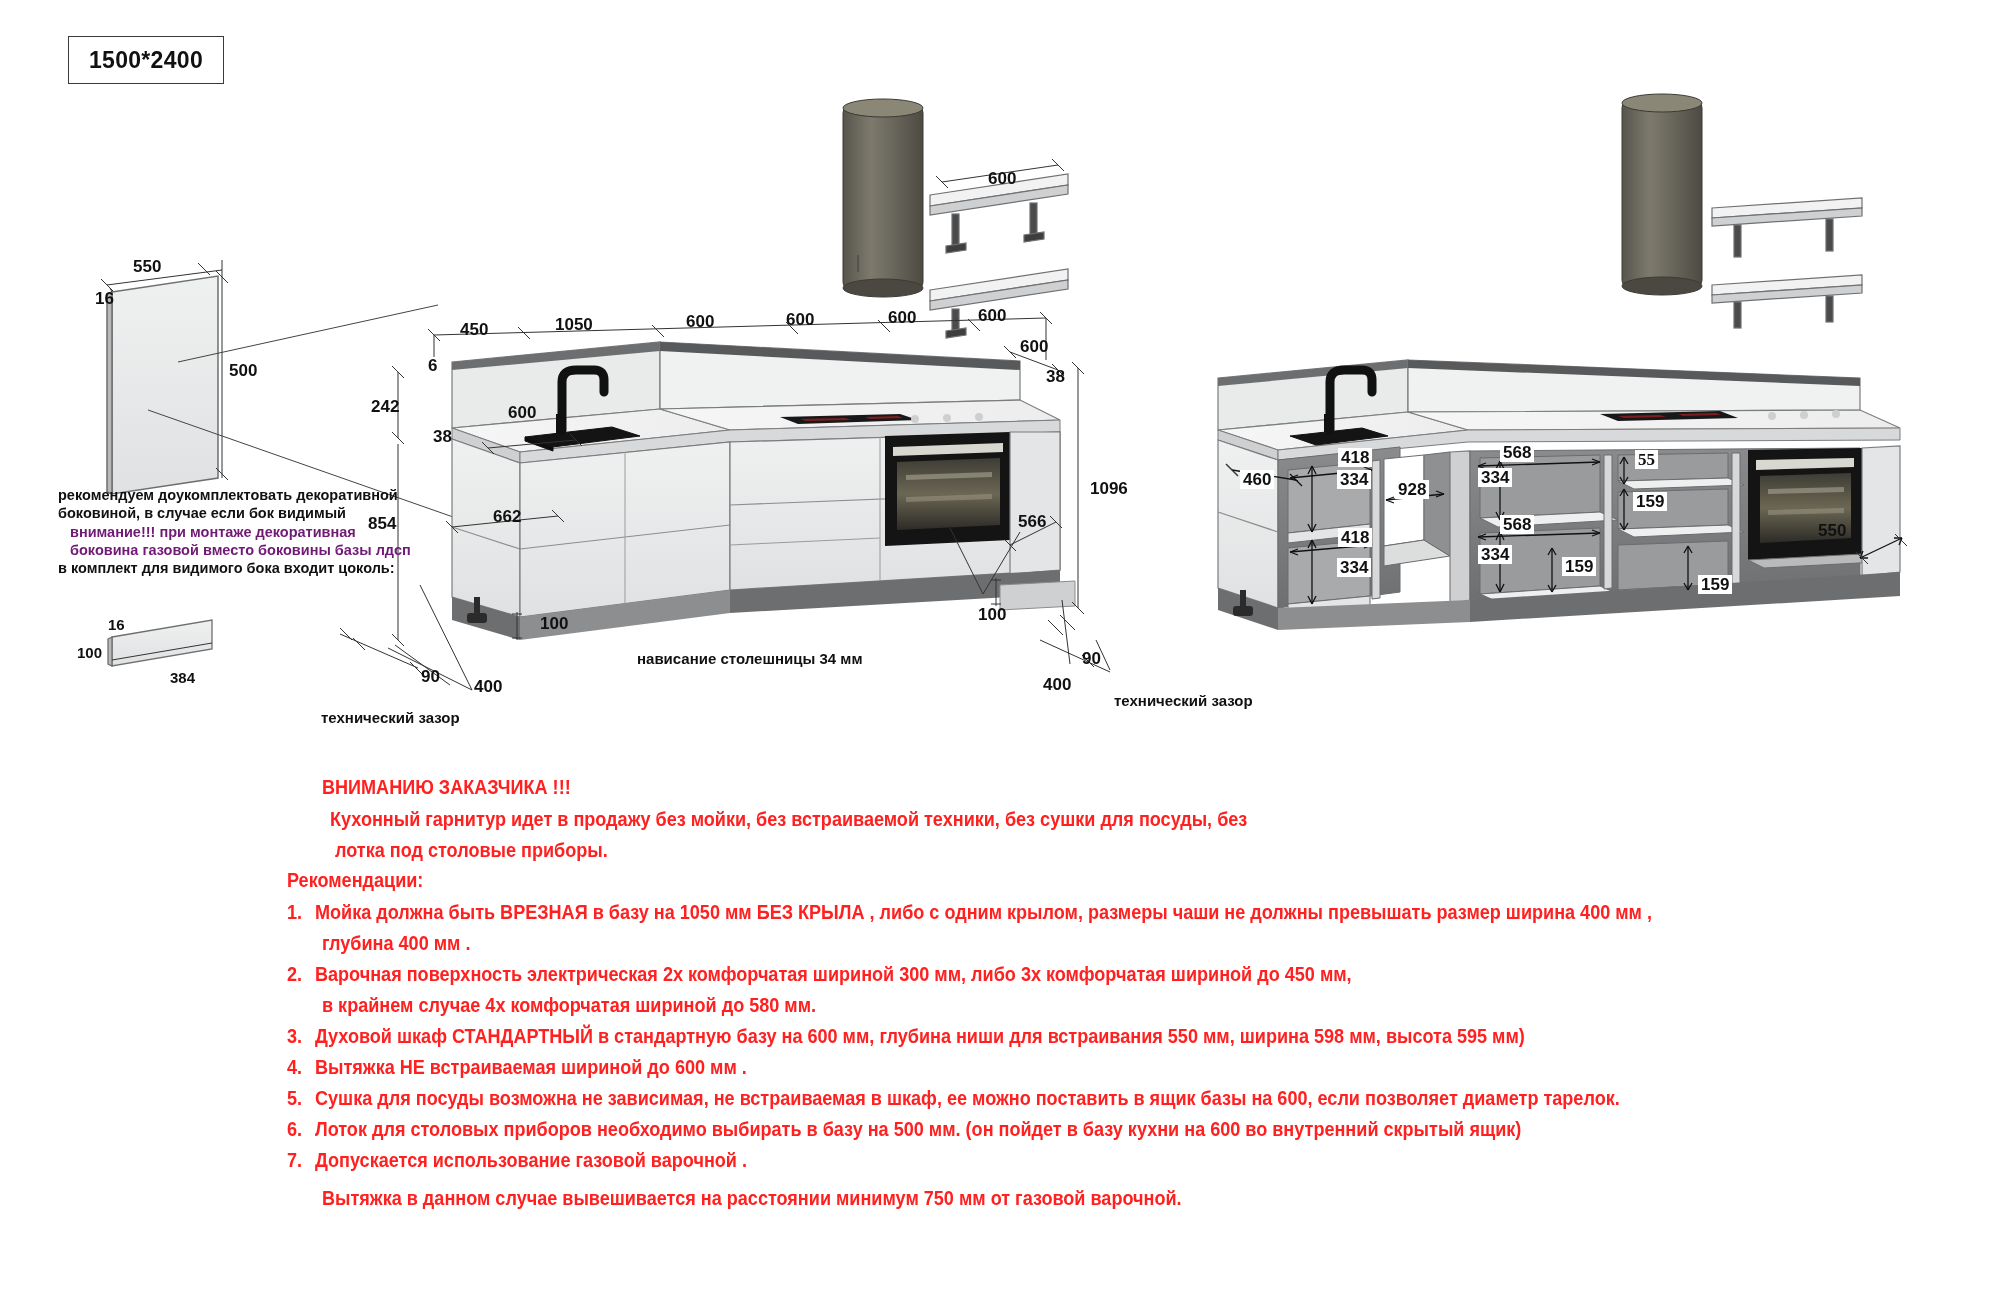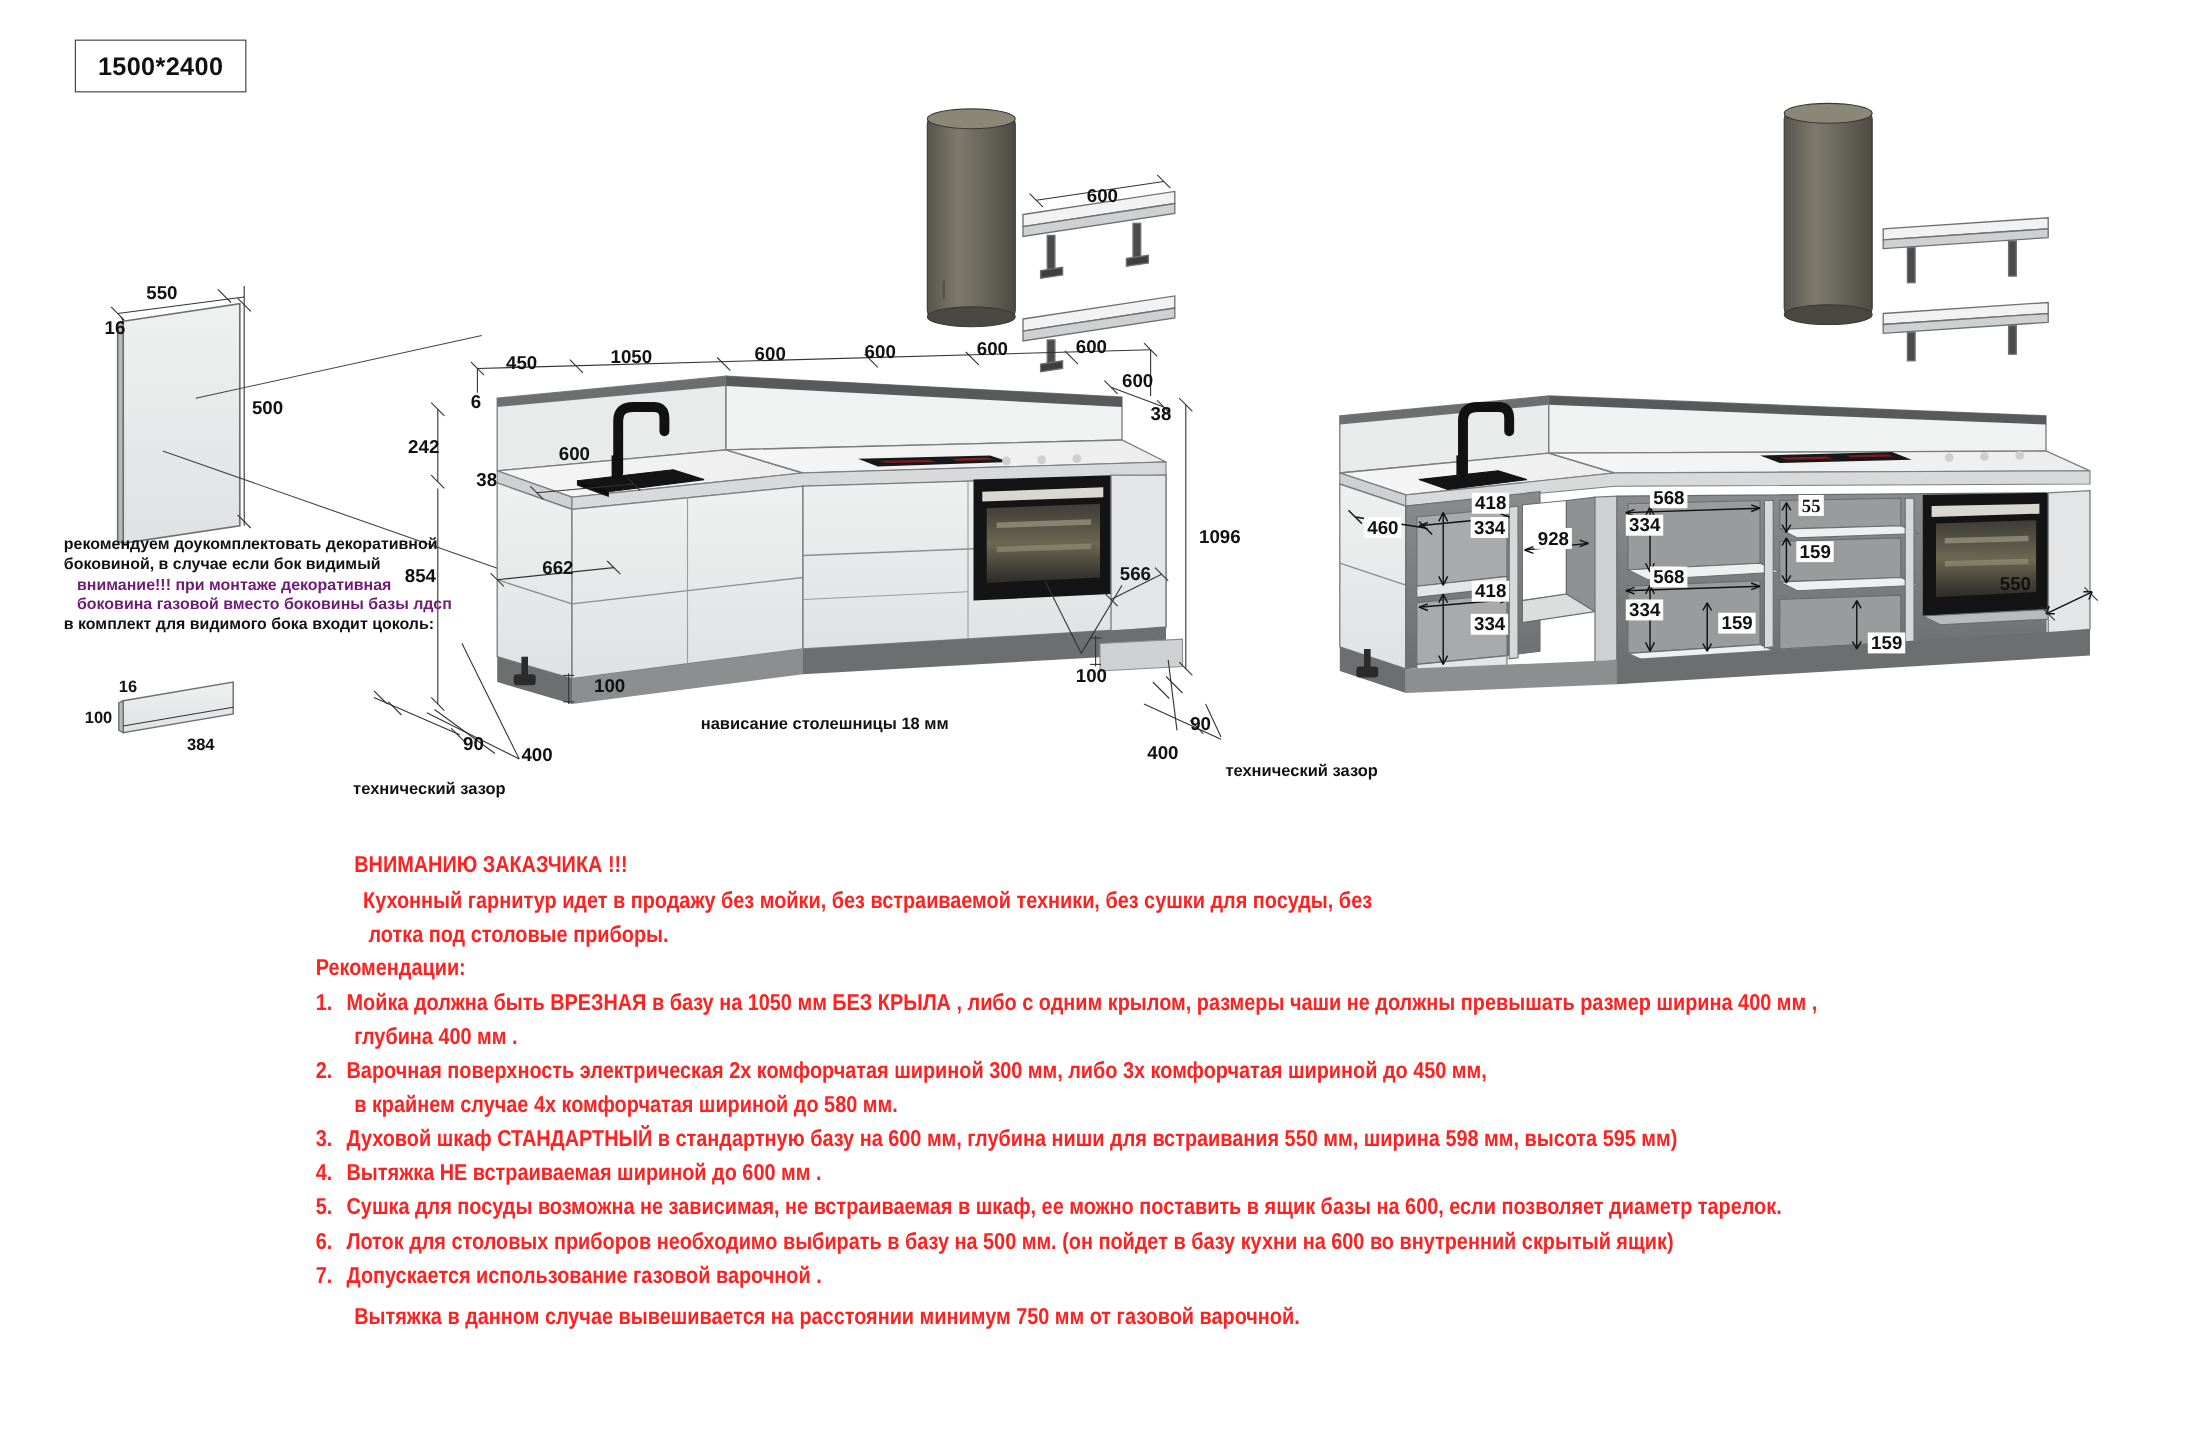--- a/index.html
+++ b/index.html
@@ -516,21 +516,21 @@
   <div class="dim" style="left:988px; top:170px;">600</div>
 
   <div class="dim" style="left:421px; top:668px;">90</div>
   <div class="dim" style="left:474px; top:678px;">400</div>
   <div class="caption" style="left:321px; top:709px;">технический зазор</div>
 
   <div class="dim" style="left:1082px; top:650px;">90</div>
   <div class="dim" style="left:1043px; top:676px;">400</div>
   <div class="caption" style="left:1114px; top:692px;">технический зазор</div>
 
-  <div class="caption" style="left:637px; top:650px;">нависание столешницы 18 мм</div>
+  <div class="caption" style="left:637px; top:650px;">нависание столешницы 34 мм</div>
 
   <div class="dim boxed" style="left:1240px; top:470px;">460</div>
   <div class="dim boxed" style="left:1338px; top:448px;">418</div>
   <div class="dim boxed" style="left:1337px; top:470px;">334</div>
   <div class="dim boxed" style="left:1338px; top:528px;">418</div>
   <div class="dim boxed" style="left:1337px; top:558px;">334</div>
   <div class="dim boxed" style="left:1395px; top:480px;">928</div>
 
   <div class="dim boxed" style="left:1500px; top:443px;">568</div>
   <div class="dim boxed" style="left:1478px; top:468px;">334</div>

